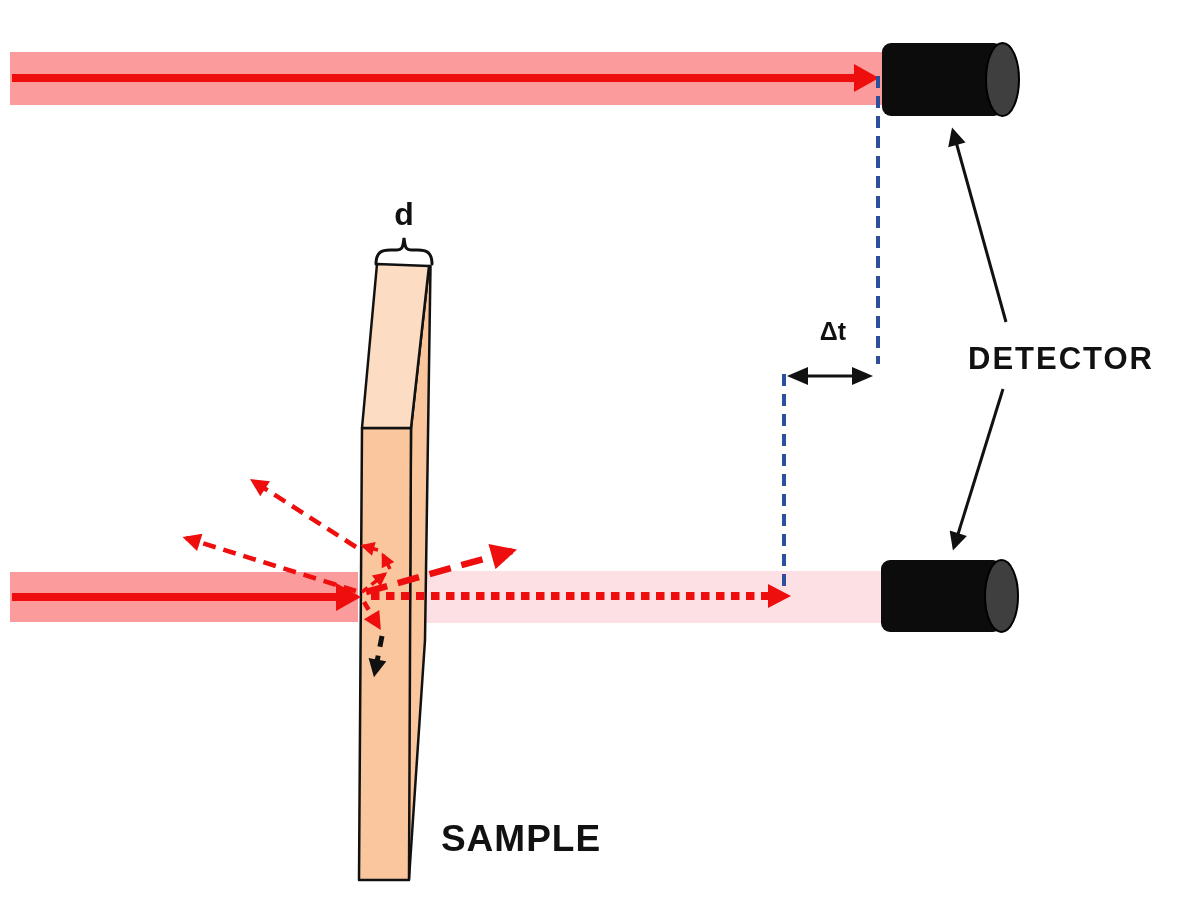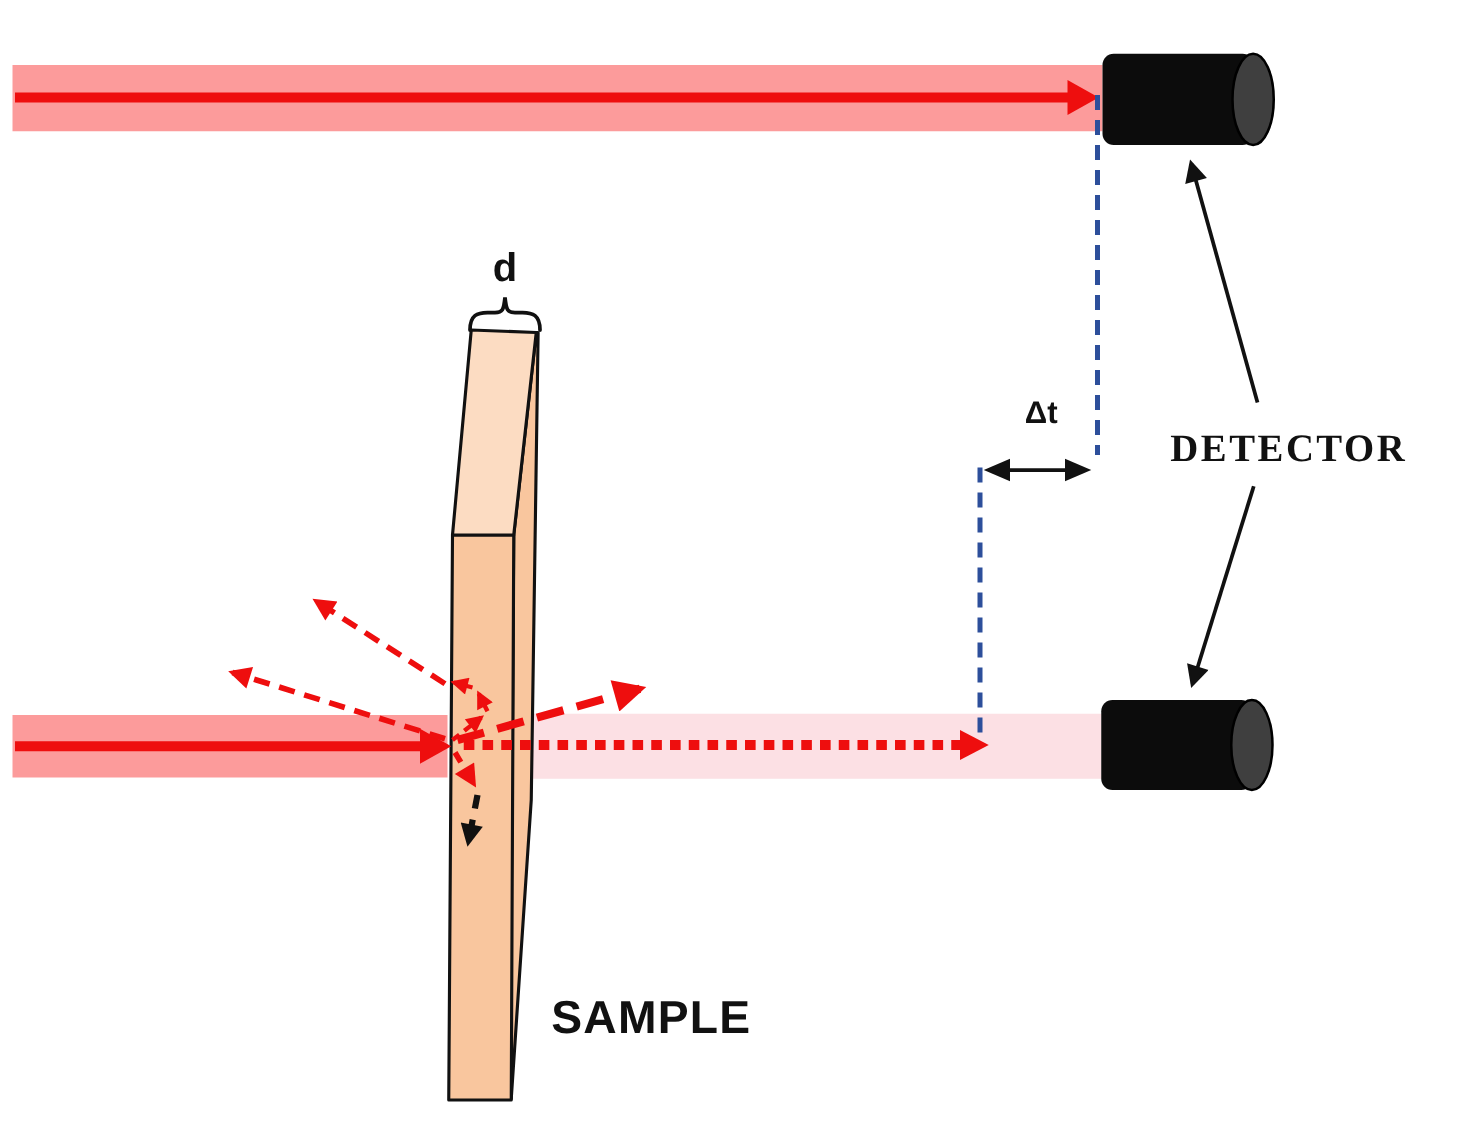--- a/index.html
+++ b/index.html
@@ -101,15 +101,15 @@
 
     <path d="M1006,322 L953,131" class="black-stroke" stroke-width="3" marker-end="url(#m-black)"></path>
     <path d="M1003,389 L954,547" class="black-stroke" stroke-width="3" marker-end="url(#m-black)"></path>
 
     <path d="M376,264 C376,252 382,250 390,250 L396,250 C402,250 403,248 404,238
              C405,248 406,250 412,250 L418,250 C426,250 432,252 432,264" class="black-stroke" stroke-width="3" stroke-linecap="round"></path>
   </svg>
 
   <div class="lbl lbl-d" style="left:404px;top:214px;">d</div>
   <div class="lbl lbl-dt" style="left:833px;top:331px;">Δt</div>
-  <div class="lbl lbl-detector" style="left:1031px;top:358px;font-family:Liberation Serif, serif;">DETECTOR</div>
-  <div class="lbl lbl-sample" style="left:521px;top:814px;">SAMPLE</div>
+  <div class="lbl lbl-detector" style="left:1061px;top:358px;">DETECTOR</div>
+  <div class="lbl lbl-sample" style="left:521px;top:838px;">SAMPLE</div>
 </div>
 
 </body></html>

